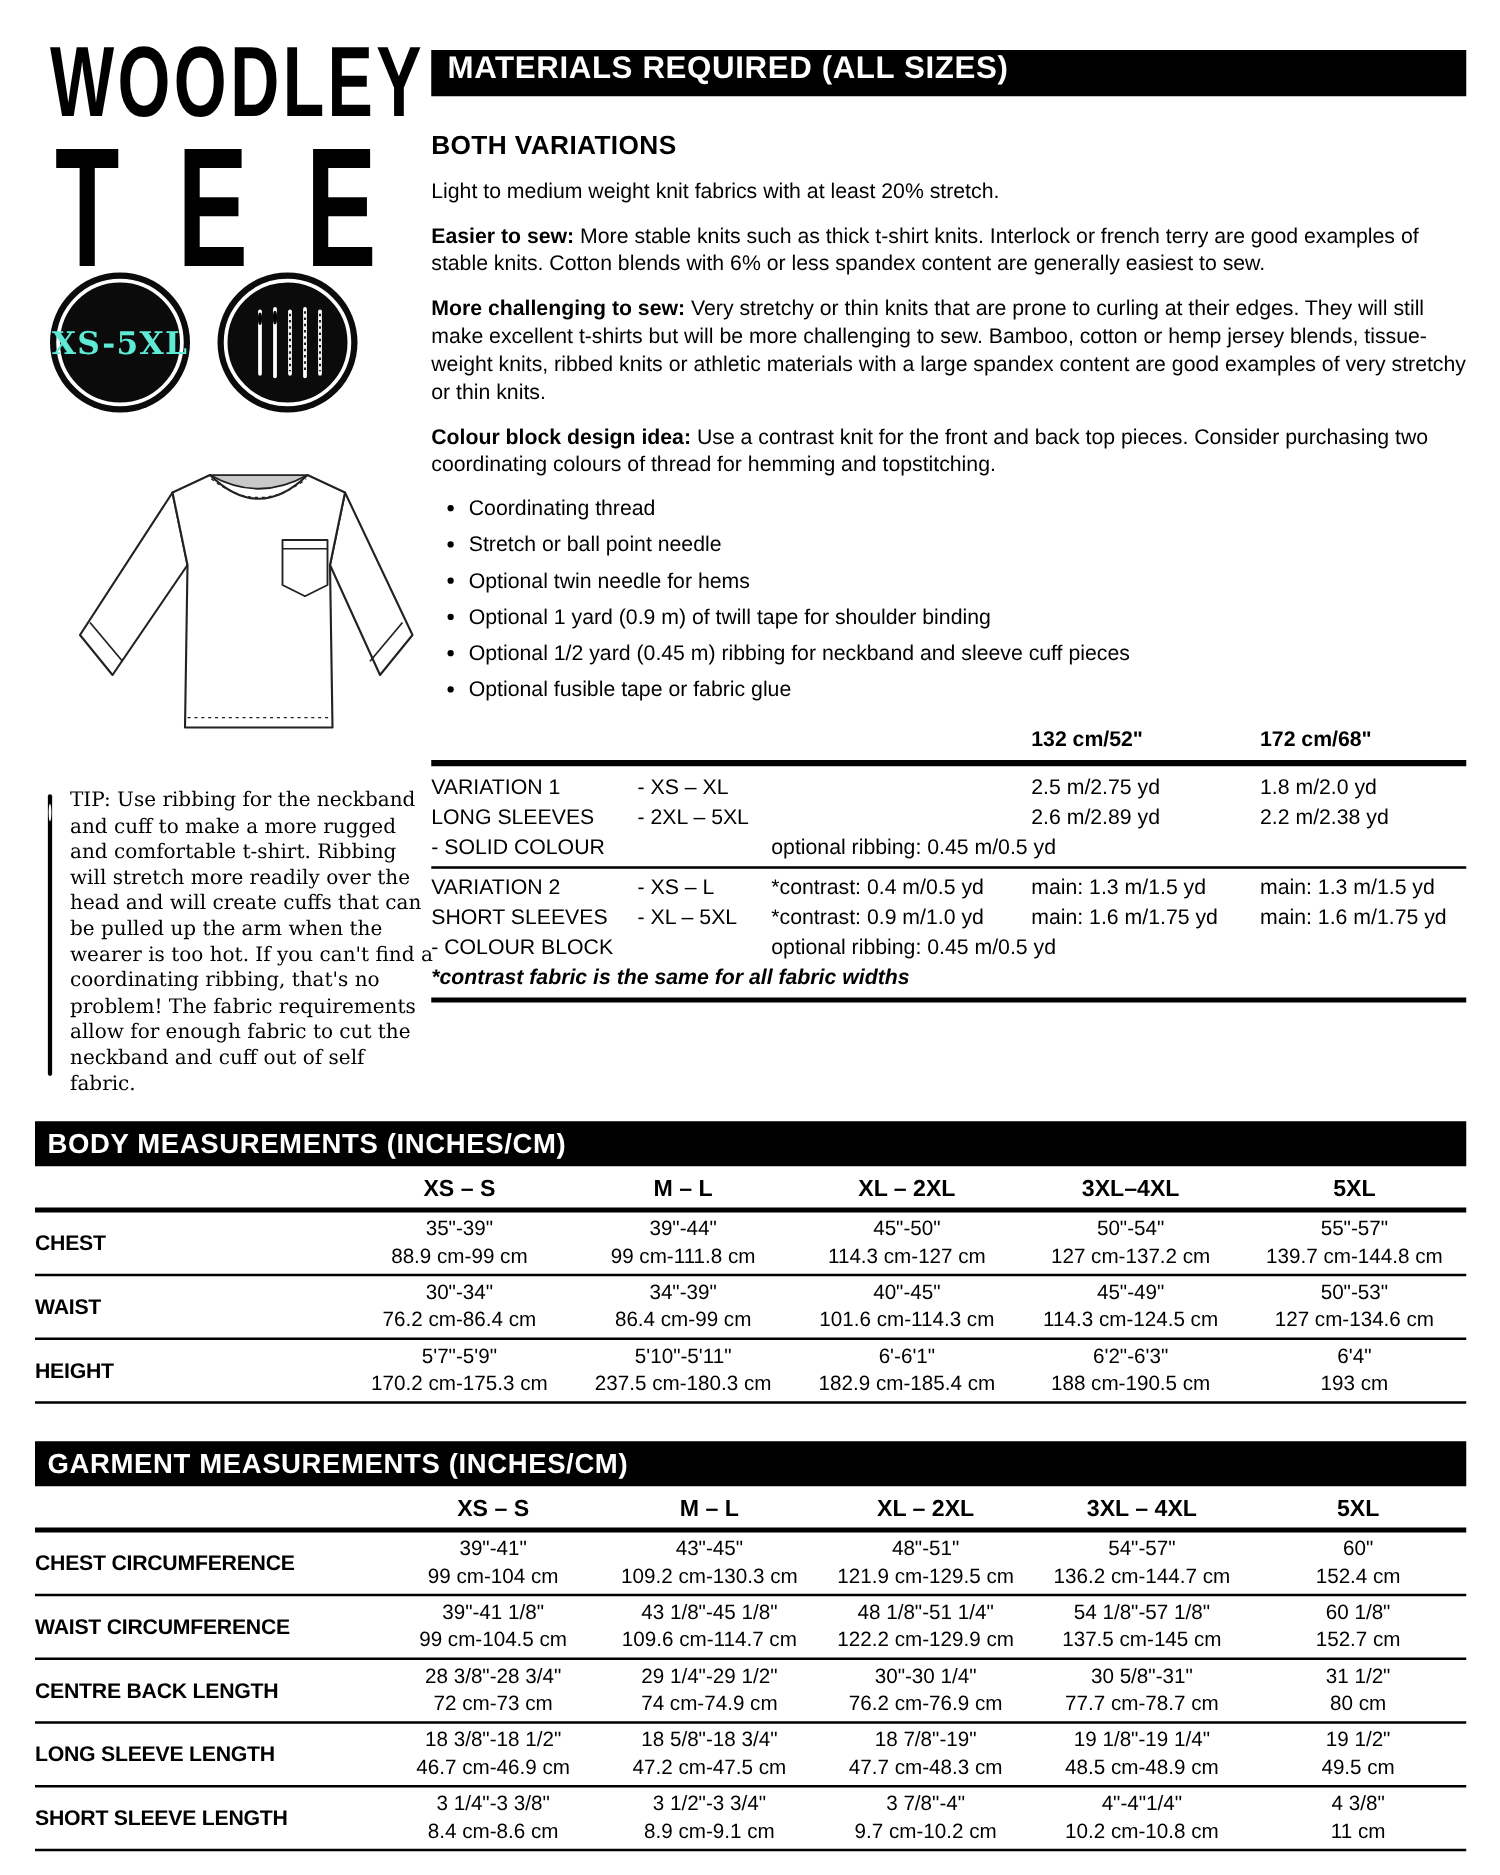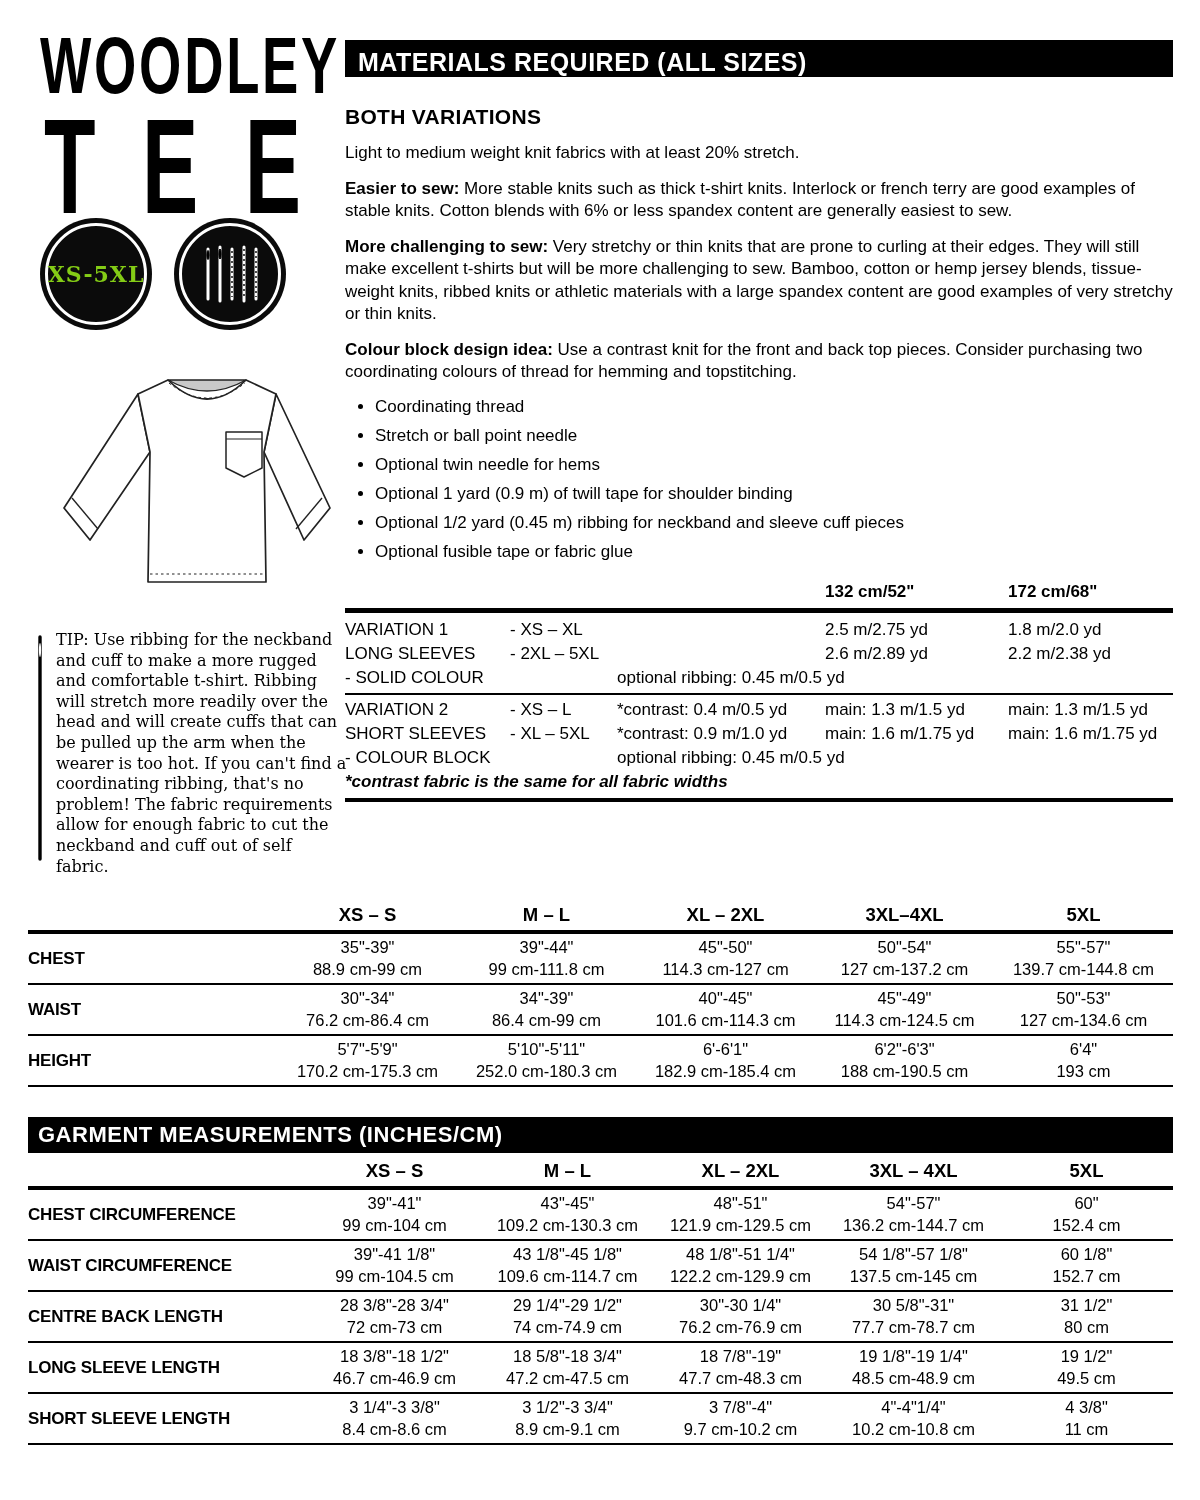--- a/index.html
+++ b/index.html
@@ -9,29 +9,29 @@
   
   .logo-woodley{position:absolute;top:26px;left:40px;font-weight:bold;font-size:80px;
         line-height:1;letter-spacing:4px;transform:scaleX(0.68);transform-origin:left top;white-space:nowrap;}
   .logo-tee{position:absolute;top:98px;left:44px;font-weight:bold;font-size:136px;
         line-height:1;letter-spacing:75px;transform:scaleX(0.62);transform-origin:left top;white-space:nowrap;}
   .badge{position:absolute;width:112px;height:112px;border-radius:50%;background:#0b0b0b;
         display:flex;align-items:center;justify-content:center;}
   .badge::after{content:"";position:absolute;inset:5px;border:3px solid #fff;border-radius:50%;}
   .badge-size{top:218px;left:40px;}
   .badge-needles{top:218px;left:174px;}
-  .badge-size span{color:#84cc16;font-family:"DejaVu Serif",serif;font-weight:bold;font-size:22px;letter-spacing:1px;z-index:1;}
+  .badge-size span{color:#5eead4;font-family:"DejaVu Serif",serif;font-weight:bold;font-size:25px;letter-spacing:1px;z-index:1;}
   .tshirt{position:absolute;top:360px;left:26px;}
   .tip{position:absolute;top:630px;left:30px;width:318px;font-family:"DejaVu Serif",serif;
         font-size:16px;line-height:20.6px;padding-left:26px;box-sizing:border-box;}
   .tip-needle{position:absolute;left:6px;top:4px;}
 
   
   .rcol{position:absolute;left:345px;top:40px;width:828px;}
-  .bar{background:#000;color:#fff;height:37px;display:flex;align-items:flex-end;
+  .bar{background:#000;color:#fff;height:37px;display:flex;align-items:flex-start;
         font-weight:bold;font-size:25px;letter-spacing:0.5px;padding-left:13px;}
   .sec-title{font-weight:bold;font-size:21px;letter-spacing:0.3px;margin-top:28px;}
   .para{font-size:17px;line-height:22.5px;margin-top:13px;}
   .para b{font-size:17px;}
   .other-title{font-weight:bold;font-size:17.5px;margin-top:16px;}
   ul.mats{margin:8px 0 0 0;padding-left:30px;}
   ul.mats li{font-size:17px;line-height:29px;}
 
   
   .ftable{margin-top:14px;}
@@ -181,20 +181,23 @@
         <div class="span345">optional ribbing: 0.45 m/0.5 yd</div>
         <div class="fnote span15">*contrast fabric is the same for all fabric widths</div>
       </div>
       <div class="frule bottom"></div>
     </div>
   </div>
 
   <div class="tables">
 
     <div class="mtable">
+      <div class="mbar">
+        <span>BODY MEASUREMENTS (INCHES/CM)</span>
+      </div>
       <div class="mhead bcols">
         <div class="lab"></div>
         <div>XS – S</div>
         <div>M – L</div>
         <div>XL – 2XL</div>
         <div>3XL–4XL</div>
         <div>5XL</div>
       </div>
       <div class="mrule thick"></div>
 
@@ -249,21 +252,21 @@
       <div class="mrule"></div>
 
       <div class="mrow bcols">
         <div class="mlab">HEIGHT</div>
         <div class="mc">
             <div>5'7"-5'9"</div>
             <div>170.2 cm-175.3 cm</div>
           </div>
         <div class="mc">
             <div>5'10"-5'11"</div>
-            <div>252.0 cm-180.3 cm</div>
+            <div>237.5 cm-180.3 cm</div>
           </div>
         <div class="mc">
             <div>6'-6'1"</div>
             <div>182.9 cm-185.4 cm</div>
           </div>
         <div class="mc">
             <div>6'2"-6'3"</div>
             <div>188 cm-190.5 cm</div>
           </div>
         <div class="mc">

